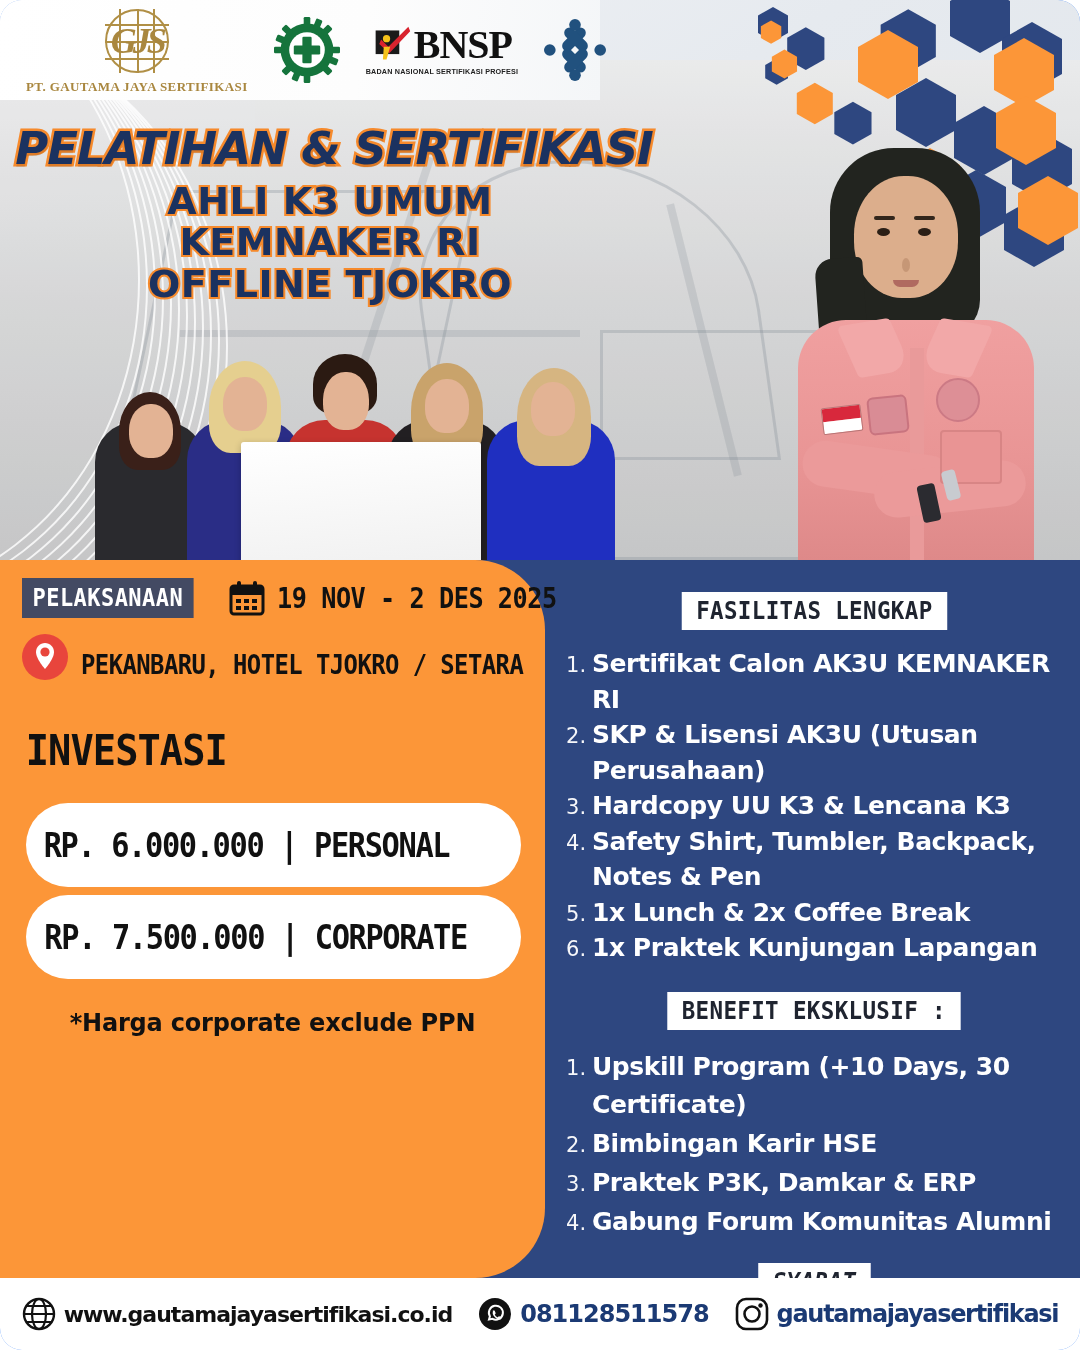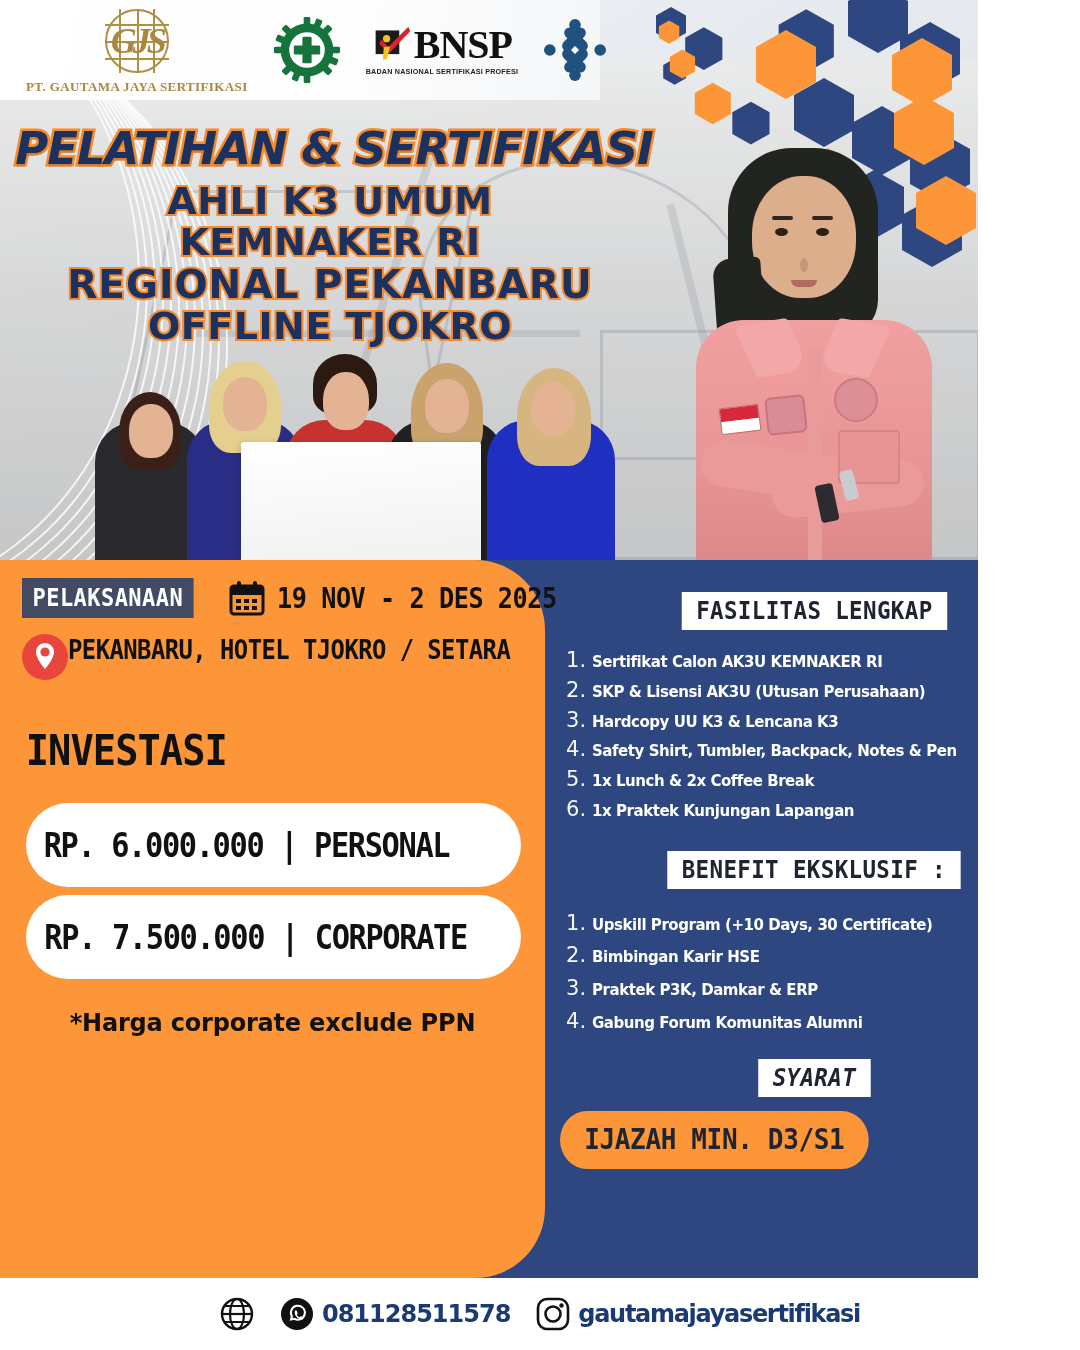--- a/index.html
+++ b/index.html
@@ -3,21 +3,21 @@
 <meta charset="utf-8">
 <style>
   * { margin:0; padding:0; box-sizing:border-box; }
   html,body { width:1080px; height:1350px; }
   body {
     font-family:"Liberation Sans", sans-serif;
     background:#ffffff;
     position:relative;
     overflow:hidden;
   }
-  .poster { position:absolute; inset:0; width:978px; height:1350px; overflow:hidden; background:#3b82f6; }
+  .poster { position:absolute; inset:0; width:1080px; height:1350px; overflow:hidden; background:#3b82f6;border-radius:22px; }
 
   
   .hero { position:absolute; left:0; top:0; width:1080px; height:600px; overflow:hidden;
           background:linear-gradient(150deg,#f2f4f7 0%,#e6eaef 40%,#dfe4ea 100%); }
   .hero-photo-bg { position:absolute; left:0; top:60px; width:1080px; height:540px;
           background:linear-gradient(180deg,#e8ebef 0%,#cfd4d9 45%,#b9bfc6 100%);
           filter:grayscale(1); opacity:.85; }
   .bgstruct { position:absolute; border:3px solid rgba(130,140,150,.30); }
   .bgstruct.a { left:150px; top:190px; width:300px; height:250px; transform:skewX(-12deg); border-radius:6px; }
   .bgstruct.b { left:420px; top:160px; width:340px; height:300px; transform:skewX(8deg); border-radius:50% 50% 0 0; }
@@ -122,21 +122,21 @@
 
   
   .lp { position:absolute; left:0; top:560px; width:545px; height:718px; z-index:12; }
   .pel-row { display:flex; align-items:center; gap:12px; padding:18px 0 0 22px; }
   .pel-badge { background:#434A63; color:#fff; font-family:"DejaVu Sans Mono", monospace;
       font-weight:700; font-size:25px; letter-spacing:.5px; padding:7px 12px 8px; line-height:1;
       font-stretch:condensed; transform:scaleX(.88); transform-origin:left center; }
   .cal-ic { width:36px; height:36px; flex:0 0 36px; }
   .pel-date { font-family:"DejaVu Sans Mono", monospace; font-weight:700; font-size:28px; color:#111;
       letter-spacing:-.5px; transform:scaleX(.90); transform-origin:left center; white-space:nowrap; }
-  .loc-row { display:flex; align-items:flex-start; padding:16px 0 0 22px; }
+  .loc-row { display:flex; align-items:flex-end; gap:13px; padding:16px 0 0 22px; }
   .pin-ic { width:46px; height:46px; flex:0 0 46px; }
   .loc-text { font-family:"DejaVu Sans Mono", monospace; font-weight:700; font-size:26.5px; color:#111;
       letter-spacing:-.6px; transform:scaleX(.90); transform-origin:left center; white-space:nowrap; }
 
   .investasi { font-family:"DejaVu Sans Mono", monospace; font-weight:700; font-size:42px; color:#111;
       letter-spacing:-1px; padding:46px 0 0 28px; transform:scaleX(.92); transform-origin:left center; }
 
   .price-pill { margin:28px 24px 0 26px; background:#fff; border-radius:42px; height:84px;
       display:flex; align-items:center; justify-content:flex-start; }
   .price-pill.second { margin-top:8px; }
@@ -146,21 +146,21 @@
       color:#111; margin-top:30px; letter-spacing:-.2px; }
 
   
   .rp { position:absolute; left:548px; top:560px; width:532px; height:718px; z-index:12; color:#fff; }
   .sec-head { display:block; margin:0 auto; background:#fff; color:#1f2430;
       font-family:"DejaVu Sans Mono", monospace; font-weight:700; font-size:25px; letter-spacing:.4px;
       padding:6px 16px 7px; line-height:1; width:max-content; transform:scaleX(.90); }
   .fac-head-wrap { padding-top:32px; }
   .list { list-style:none; counter-reset:it; padding:16px 4px 0 18px; }
   .list li { counter-increment:it; display:flex; align-items:baseline; gap:4px;
-      font-family:"DejaVu Sans", sans-serif; font-size:15px; line-height:1.42; }
+      font-family:"DejaVu Sans", sans-serif; font-size:25px; line-height:1.42; }
   .list li::before { content:counter(it) "."; font-weight:400; opacity:.96; min-width:22px; font-size:21px; }
   .list li span { font-weight:700; letter-spacing:-.45px; }
   .ben-head-wrap { padding-top:26px; }
   .list.ben { padding-top:18px; }
   .list.ben li { line-height:1.55; }
   .syarat-wrap { padding-top:22px;font-style:italic; }
   .ijazah { margin:14px 0 0 12px; background:#FC9638; color:#1f2430; border-radius:34px;
       width:max-content; padding:12px 26px 13px; font-family:"DejaVu Sans Mono", monospace;
       font-weight:700; font-size:28px; letter-spacing:-.4px; transform:scaleX(.93); transform-origin:left center; }
 
@@ -305,21 +305,20 @@
         </g>
       </svg>
     </div>
   </div>
 
   <div class="titles">
     <div class="t-main">PELATIHAN &amp; SERTIFIKASI</div>
     <div class="t-sub">
       <div>AHLI K3 UMUM</div>
       <div>KEMNAKER RI</div>
-      <div class="wide">REGIONAL PEKANBARU</div>
       <div>OFFLINE TJOKRO</div>
     </div>
   </div>
 
   <div class="group-photo">
     <div class="gp-person" style="left:0;width:110px;height:200px;">
       <div class="gp-body" style="left:0;width:110px;height:148px;background:#2a2a2e;"></div>
       <div class="gp-hair" style="left:24px;top:22px;width:62px;height:78px;background:#3a2019;"></div>
       <div class="gp-head" style="left:34px;top:34px;width:44px;height:54px;"></div>
     </div>
@@ -471,20 +470,21 @@
 
   <div class="footer">
     <div class="f-item">
       <svg class="f-ic" viewBox="0 0 34 34">
         <circle cx="17" cy="17" r="15" fill="none" stroke="#111" stroke-width="2.4"></circle>
         <ellipse cx="17" cy="17" rx="7" ry="15" fill="none" stroke="#111" stroke-width="2.2"></ellipse>
         <line x1="2" y1="17" x2="32" y2="17" stroke="#111" stroke-width="2.2"></line>
         <line x1="4.5" y1="9" x2="29.5" y2="9" stroke="#111" stroke-width="2"></line>
         <line x1="4.5" y1="25" x2="29.5" y2="25" stroke="#111" stroke-width="2"></line>
       </svg>
+      <div class="f-web">www.gautamajayasertifikasi.co.id</div>
     </div>
 
     <div class="f-item">
       <svg class="f-ic" viewBox="0 0 34 34">
         <circle cx="17" cy="17" r="16" fill="#111"></circle>
         <path d="M11 22.5l.9-3.2a7 7 0 1 1 2.6 2.5l-3.5.7z" fill="none" stroke="#fff" stroke-width="2"></path>
         <path d="M14.6 14.2c.3-.7.6-.7.9-.7h.6c.2 0 .5 0 .7.6l.8 1.9c.1.3 0 .5-.1.7l-.5.6c-.2.2-.3.4-.1.7.5.9 1.4 1.7 2.4 2.2.3.2.5.1.7-.1l.6-.7c.2-.2.4-.2.6-.1l1.8.9c.3.2.4.4.4.6 0 .6-.3 1.3-1 1.6-.5.2-1.2.3-2 0-1.4-.4-3-1.5-4.1-2.9-.9-1.1-1.6-2.4-1.6-3.6 0-.8.2-1.3.4-1.7z" fill="#fff"></path>
       </svg>
       <div class="f-wa">081128511578</div>
     </div>

